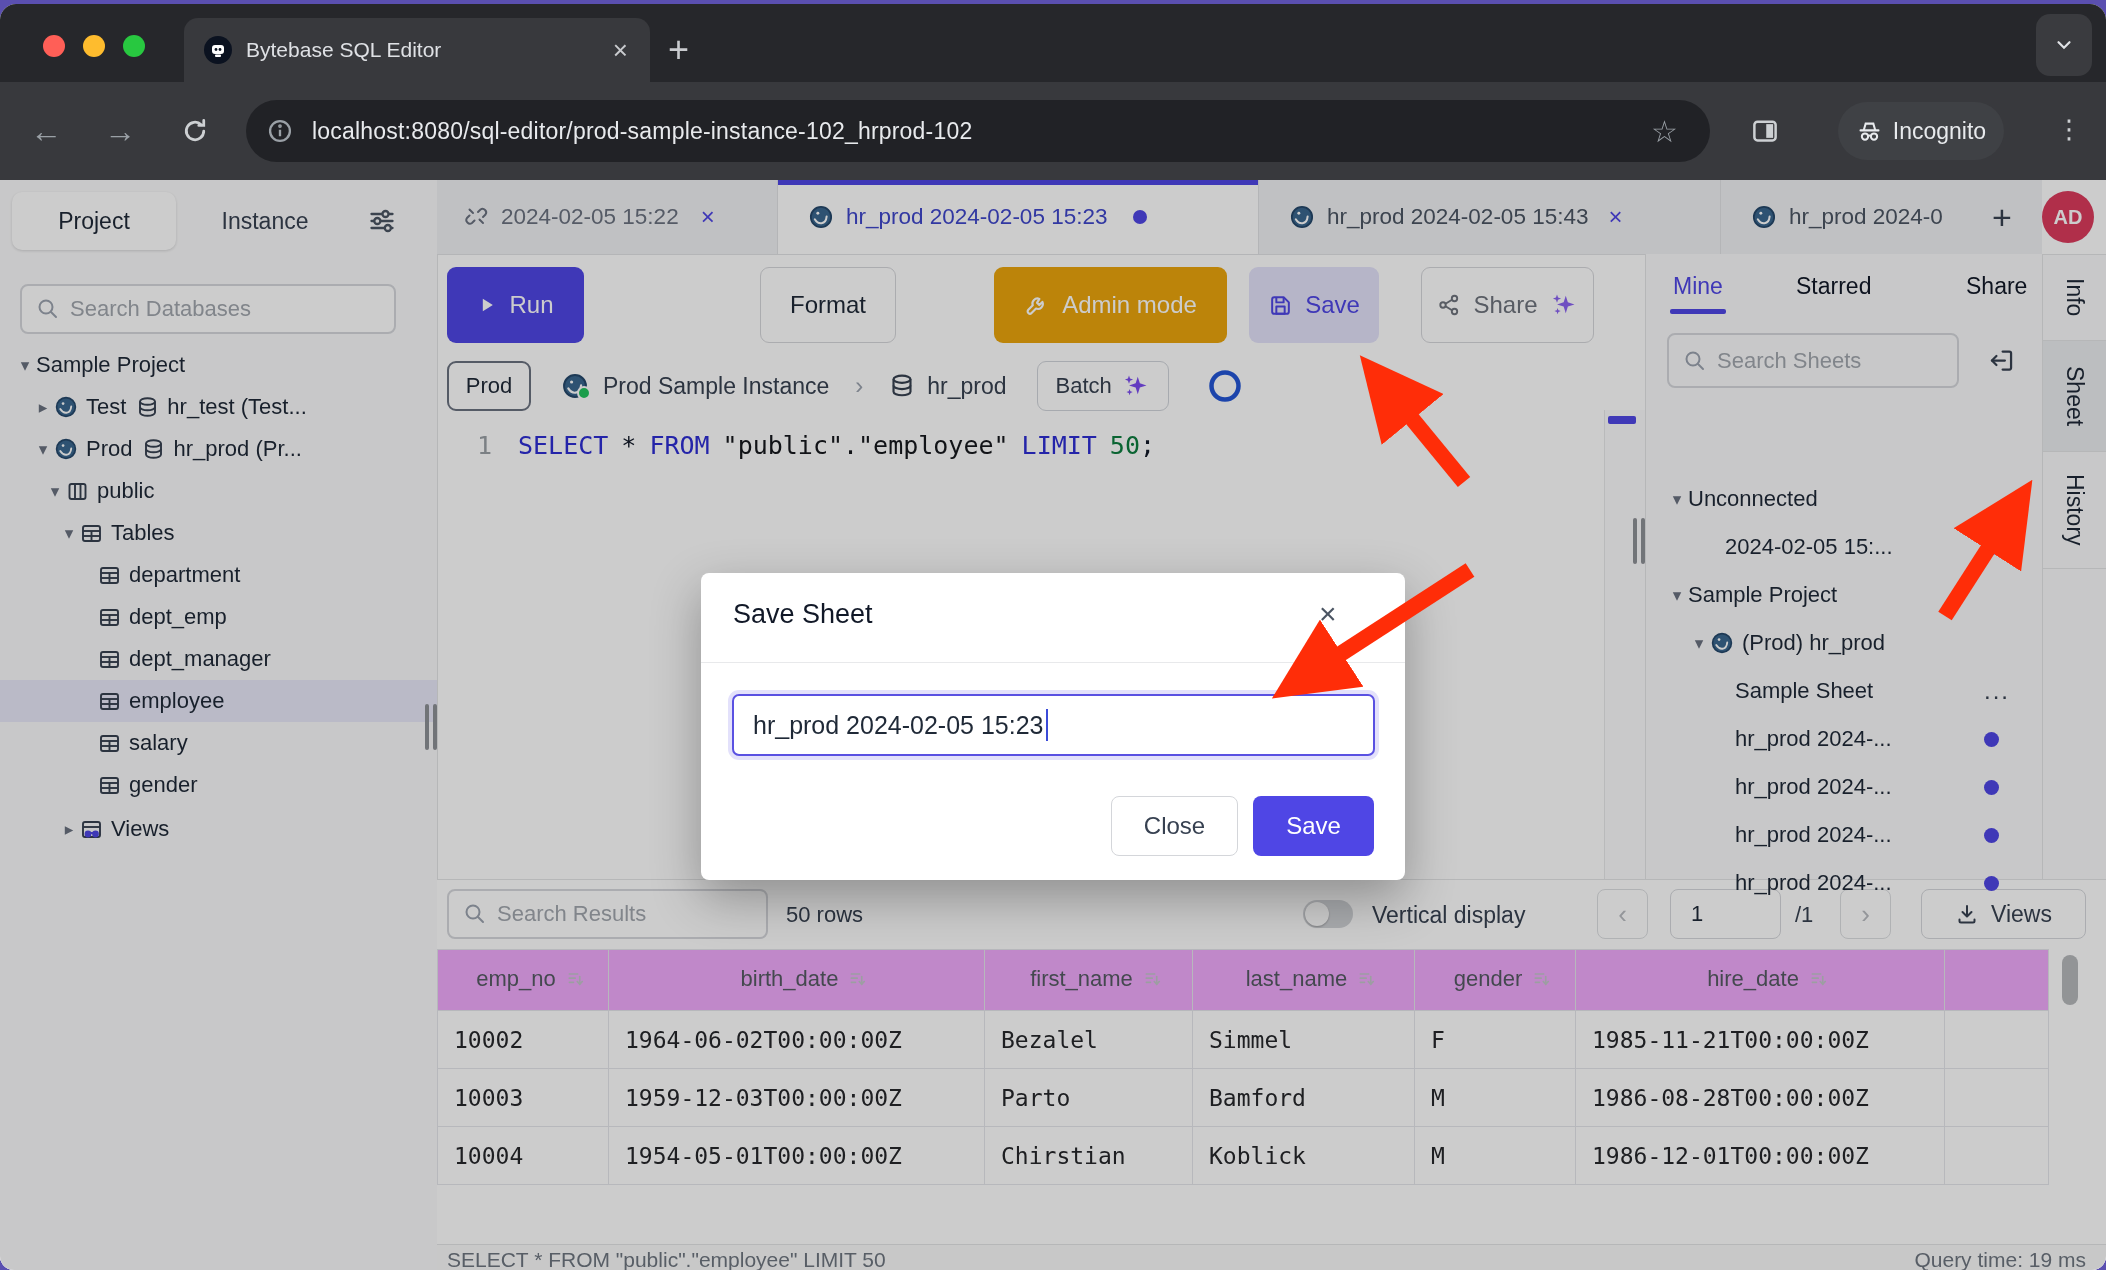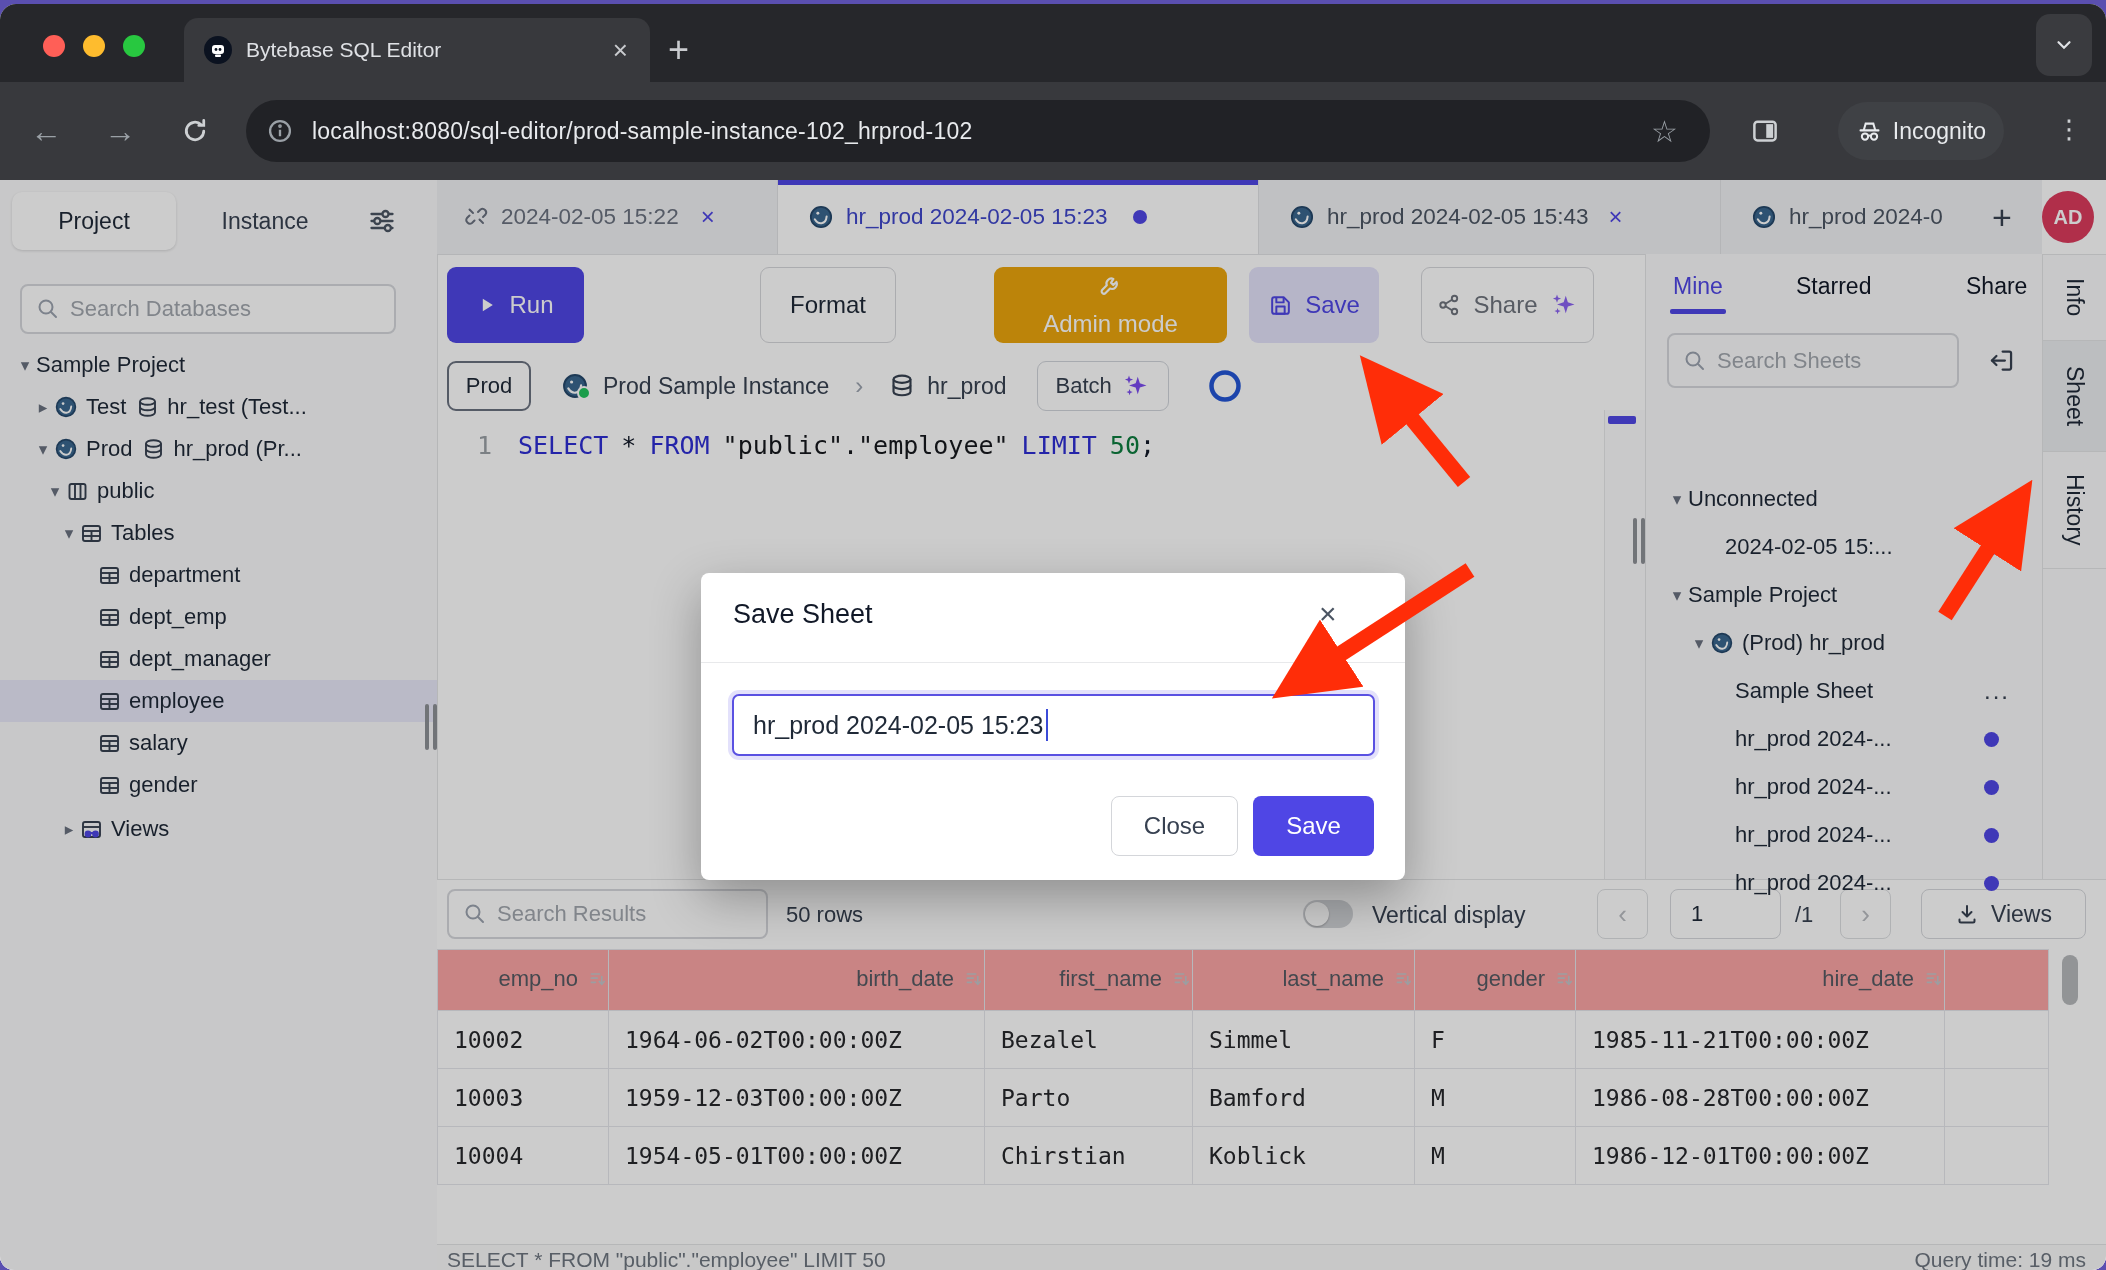--- a/index.html
+++ b/index.html
@@ -54,21 +54,21 @@
   .vtab{writing-mode:vertical-rl;display:flex;align-items:center;justify-content:center;width:63px;font-size:23px;color:#1f2937;border-bottom:1px solid #e4e5e7;}
   .vtab:first-child{border-top:1px solid #e4e5e7;}
   .vtab.active{background:#eceef1;}
 
   
   .btn{position:absolute;top:87px;height:76px;border-radius:9px;display:flex;align-items:center;justify-content:center;font-size:24px;box-sizing:border-box;gap:12px;}
   .btn.ghost{background:#fff;border:1.5px solid #d6d7db;color:#1f2937;}
   #btn-run{left:447px;width:137px;background:#4f46e5;color:#fff;}
   #btn-explain{left:596px;width:152px;}
   #btn-format{left:760px;width:136px;}
-  #btn-admin{left:994px;width:233px;background:#eba60d;color:#fff;flex-direction:column;}
+  #btn-admin{left:994px;width:233px;background:#eba60d;color:#fff;}
   #btn-save{left:1249px;width:130px;background:#e4e3fb;color:#4f46e5;}
   #btn-share{left:1421px;width:173px;color:#6f747d;}
 
   
   #crumb{position:absolute;left:437px;top:169px;width:1168px;height:74px;display:flex;align-items:center;}
   .chip{height:50px;border-radius:9px;display:flex;align-items:center;justify-content:center;box-sizing:border-box;font-size:22px;color:#1f2937;margin-left:8px;}
   #chip-env{border:2px solid #6b7280;width:84px;margin-left:10px;}
   #chip-batch{border:1.5px solid #d1d5db;padding:0 18px;gap:10px;color:#374151;}
   .crumb-txt{font-size:23px;color:#374151;}
 
@@ -92,21 +92,21 @@
   #vd-label{position:absolute;left:935px;top:0;height:70px;display:flex;align-items:center;font-size:23px;color:#374151;}
   .pg-btn{position:absolute;top:9px;width:51px;height:50px;border:1.5px solid #dddfe2;border-radius:8px;display:flex;align-items:center;justify-content:center;color:#b9bcc1;font-size:26px;box-sizing:border-box;}
   #page-box{position:absolute;left:1233px;top:9px;width:111px;height:50px;border:1.5px solid #d6d8dc;border-radius:8px;box-sizing:border-box;display:flex;align-items:center;font-size:22px;color:#1f2937;padding-left:20px;}
   #page-total{position:absolute;left:1358px;top:0;height:70px;display:flex;align-items:center;font-size:22px;color:#374151;}
   #btn-export{position:absolute;left:1484px;top:9px;width:165px;height:50px;border:1.5px solid #d6d8dc;border-radius:8px;display:flex;align-items:center;justify-content:center;gap:12px;font-size:23px;color:#374151;box-sizing:border-box;}
 
   
   #grid{position:absolute;left:437px;top:769px;width:1669px;height:295px;overflow:hidden;background:#fff;}
   table{border-collapse:collapse;table-layout:fixed;font-size:23px;}
   th,td{border:1px solid #e5e7eb;overflow:hidden;white-space:nowrap;}
-  th{background:#fca5a5;height:60px;font-weight:normal;text-align:right;padding:0 0 0 16px;color:#565b63;font-size:22px;}
+  th{background:#f0abfc;height:60px;font-weight:normal;text-align:center;padding:0 0 0 16px;color:#565b63;font-size:22px;}
   td{height:57px;padding:0 0 0 16px;font-family:"DejaVu Sans Mono",monospace;color:#26272b;}
   .sort-ic{color:#c3c6ca;margin-left:10px;vertical-align:-3px;}
   #vscroll{position:absolute;left:1625px;top:6px;width:16px;height:50px;border-radius:8px;background:#b7b9bc;}
 
   
   #statusbar{position:absolute;left:437px;top:1064px;width:1669px;height:30px;background:#fafbfb;border-top:1px solid #e4e5e7;display:flex;align-items:center;font-size:21px;color:#6f7680;}
 
   
   #sheetpanel{position:absolute;left:1645px;top:74px;width:397px;height:625px;background:#fbfbfc;border-left:1px solid #e4e5e7;box-sizing:border-box;}
   .sp-tab{position:absolute;top:8px;height:48px;display:flex;align-items:center;font-size:23px;color:#111827;}

